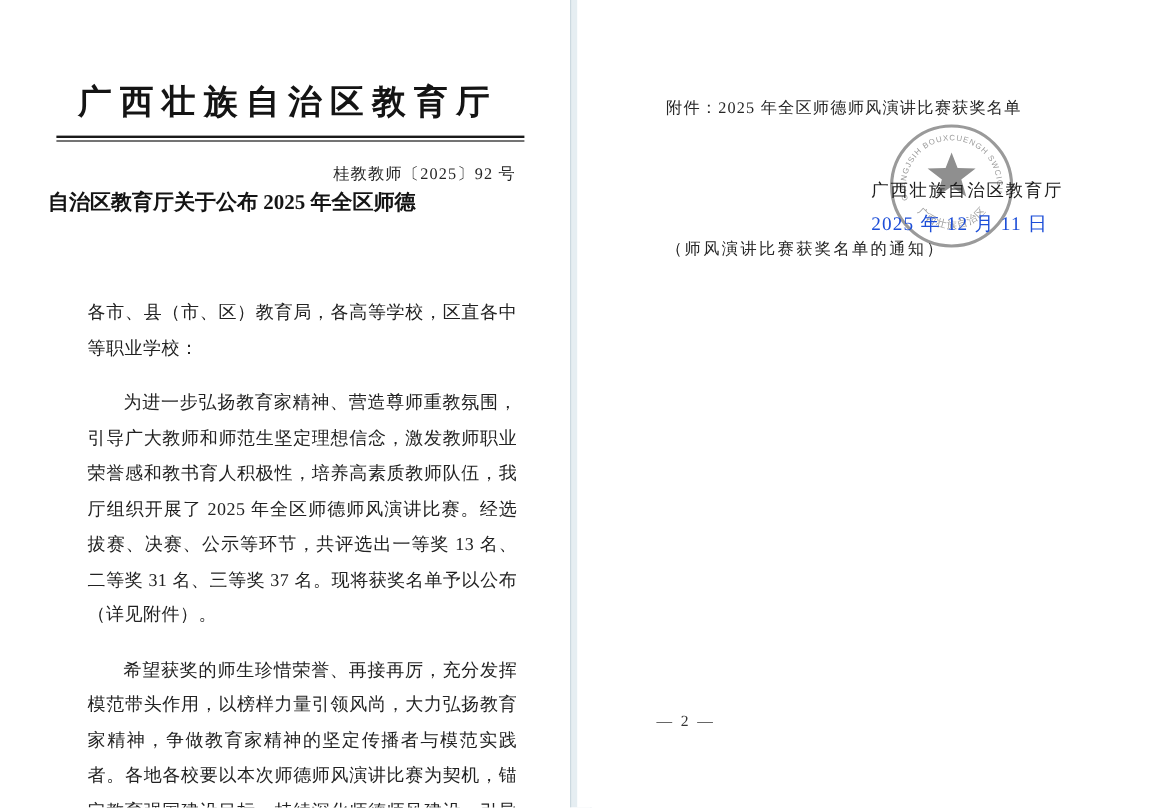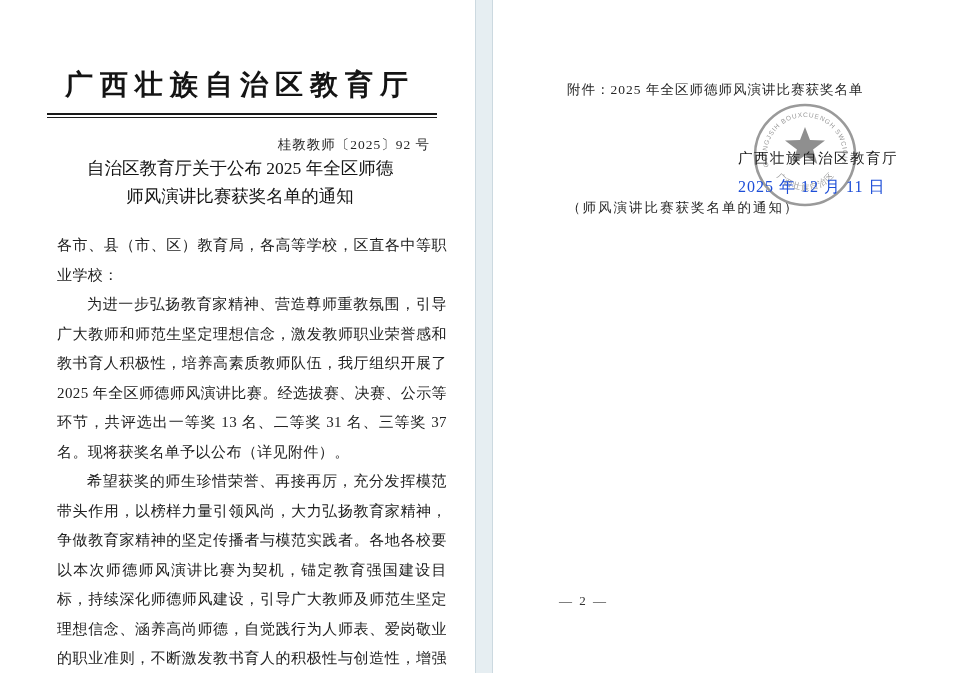--- a/index.html
+++ b/index.html
@@ -11,48 +11,48 @@
   }
   .canvas{position:relative;width:913px;height:673px;background:#ffffff;}
   .page{position:absolute;top:0;height:673px;background:#ffffff;}
   .page-left{left:0;width:475px;}
   .page-gap{
     position:absolute;top:0;left:475px;width:18px;height:673px;
     background:#e6eef2;
     border-left:1px solid #ccd9e0;border-right:1px solid #ccd9e0;
     box-sizing:border-box;
   }
-  .page-right{left:493px;width:476px;}
+  .page-right{left:481px;width:476px;}
 
   
   .agency-header{
     position:absolute;left:40px;top:66px;width:400px;
     text-align:center;
     font-size:28px;font-weight:bold;letter-spacing:7px;
     color:#141414;white-space:nowrap;
   }
   .header-rule{
     position:absolute;left:47px;top:113px;width:390px;height:2px;
     border-top:2px solid #1a1a1a;border-bottom:1px solid #1a1a1a;
   }
   .doc-number{
     position:absolute;left:47px;top:136px;width:383px;
     text-align:right;font-size:13.5px;letter-spacing:1px;color:#262626;
   }
   .doc-title{
     position:absolute;left:40px;top:154px;width:400px;
-    text-align:center;font-size:17.5px;font-weight:normal;
+    font-size:17.5px;font-weight:bold;
     line-height:28px;color:#141414;
   }
   .doc-body{
     position:absolute;left:57px;top:231px;width:390px;
     font-size:15px;line-height:29.5px;letter-spacing:0.4px;
     text-align:justify;color:#222222;
   }
-  .doc-body p{margin:0;}
+  .doc-body p{margin:16px;}
   .doc-body p.indent{text-indent:2em;}
 
   
   .attachment-line{
     position:absolute;left:74px;top:81px;
     font-size:13.5px;letter-spacing:1px;color:#262626;white-space:nowrap;
   }
   .seal{position:absolute;left:232px;top:75px;width:160px;height:160px;z-index:1;}
   .signature-block{position:absolute;left:245px;top:149px;width:145px;z-index:2;}
   .signature{
@@ -80,21 +80,20 @@
   <div class="page page-left">
 
     <div class="agency-header">广西壮族自治区教育厅</div>
 
     <div class="header-rule"></div>
 
     <div class="doc-number">桂教教师〔2025〕92 号</div>
 
     <div class="doc-title">
       <div>自治区教育厅关于公布 2025 年全区师德</div>
-      <div>师风演讲比赛获奖名单的通知</div>
     </div>
 
     <div class="doc-body">
       <p>各市、县（市、区）教育局，各高等学校，区直各中等职业学校：</p>
       <p class="indent">为进一步弘扬教育家精神、营造尊师重教氛围，引导广大教师和师范生坚定理想信念，激发教师职业荣誉感和教书育人积极性，培养高素质教师队伍，我厅组织开展了 2025 年全区师德师风演讲比赛。经选拔赛、决赛、公示等环节，共评选出一等奖 13 名、二等奖 31 名、三等奖 37 名。现将获奖名单予以公布（详见附件）。</p>
       <p class="indent">希望获奖的师生珍惜荣誉、再接再厉，充分发挥模范带头作用，以榜样力量引领风尚，大力弘扬教育家精神，争做教育家精神的坚定传播者与模范实践者。各地各校要以本次师德师风演讲比赛为契机，锚定教育强国建设目标，持续深化师德师风建设，引导广大教师及师范生坚定理想信念、涵养高尚师德，自觉践行为人师表、爱岗敬业的职业准则，不断激发教书育人的积极性与创造性，增强职业荣誉感与使命感。</p>
     </div>
   </div>
 
   <div class="page-gap"></div>

